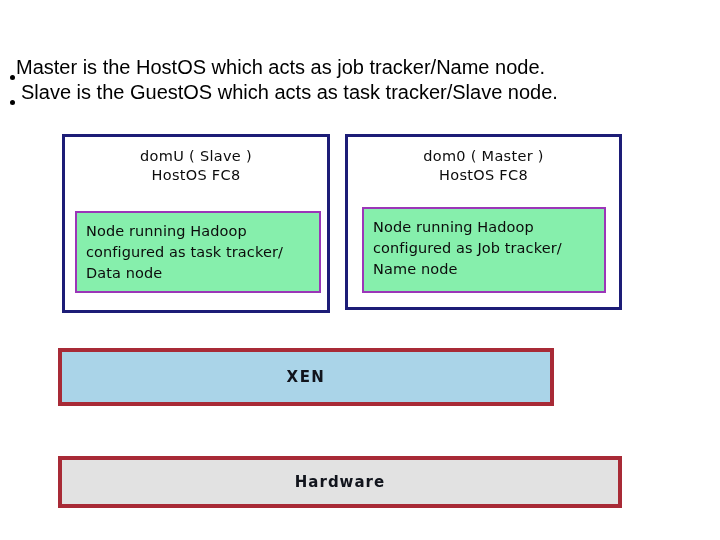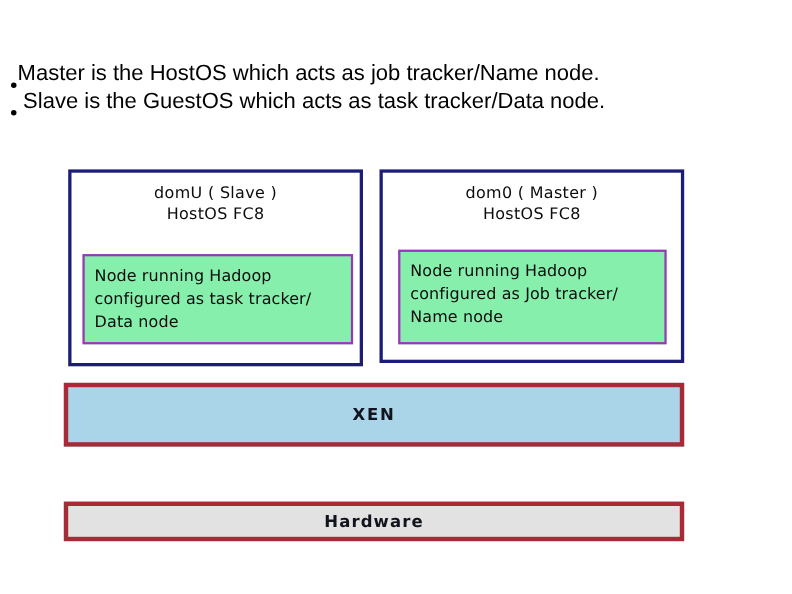--- a/index.html
+++ b/index.html
@@ -48,21 +48,20 @@
   }
   .bullet-row.first .dot { margin-right: 1px; }
   .bullet-row.second .dot { margin-right: 6px; }
 
   
   .vm-box {
     position: absolute;
     border: 3px solid #1d1d77;
     background: #ffffff;
     box-sizing: border-box;
-    margin-top: 20px;
   }
   #vm-box-slave  { left: 62px;  top: 134px; width: 268px; height: 179px; }
   #vm-box-master { left: 345px; top: 134px; width: 277px; height: 176px; }
 
   .vm-title {
     text-align: center;
     color: #0c0c0c;
     font-size: 14.5px;
     line-height: 19px;
     font-family: "DejaVu Sans", sans-serif;
@@ -93,25 +92,25 @@
   
   .layer-bar {
     position: absolute;
     border: 4px solid #a82a36;
     box-sizing: border-box;
     display: flex;
     align-items: center;
     justify-content: center;
   }
   #xen-bar {
-    left: 58px; top: 348px; width: 564px; height: 58px;
+    left: 58px; top: 348px; width: 496px; height: 58px;
     background: #aad4e8;
   }
   #hardware-bar {
-    left: 58px; top: 456px; width: 564px; height: 36px;
+    left: 58px; top: 456px; width: 564px; height: 52px;
     background: #e2e2e2;
   }
   .layer-label {
     font-family: "DejaVu Sans", sans-serif;
     font-weight: bold;
     font-size: 15px;
     color: #11141c;
     letter-spacing: 1px;
   }
   #xen-bar .layer-label { letter-spacing: 1.5px; }
@@ -121,21 +120,21 @@
 
 <div id="slide">
 
   <div class="bullet-list">
     <div class="bullet-row first">
       <span class="dot"></span>
       <span>Master is the HostOS which acts as job tracker/Name node.</span>
     </div>
     <div class="bullet-row second">
       <span class="dot"></span>
-      <span>Slave is the GuestOS which acts as task tracker/Data node.</span>
+      <span>Slave is the GuestOS which acts as task tracker/Slave node.</span>
     </div>
   </div>
 
   <div class="vm-box" id="vm-box-slave">
     <div class="vm-title">
       <div>domU  ( Slave )</div>
       <div>HostOS FC8</div>
     </div>
     <div class="node-box" id="node-box-slave">
       <div class="node-text">Node running Hadoop

